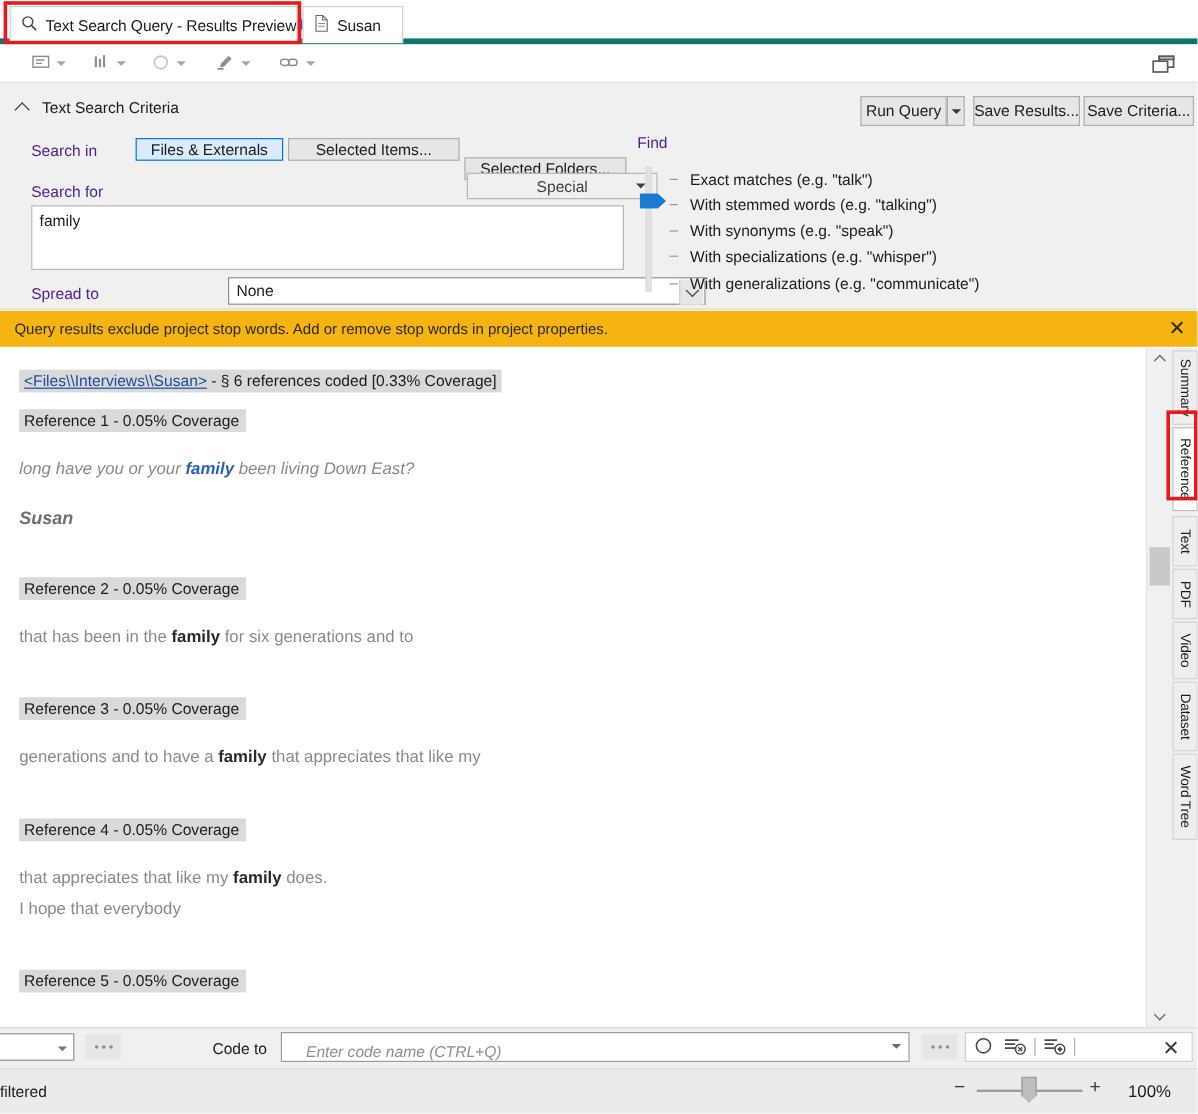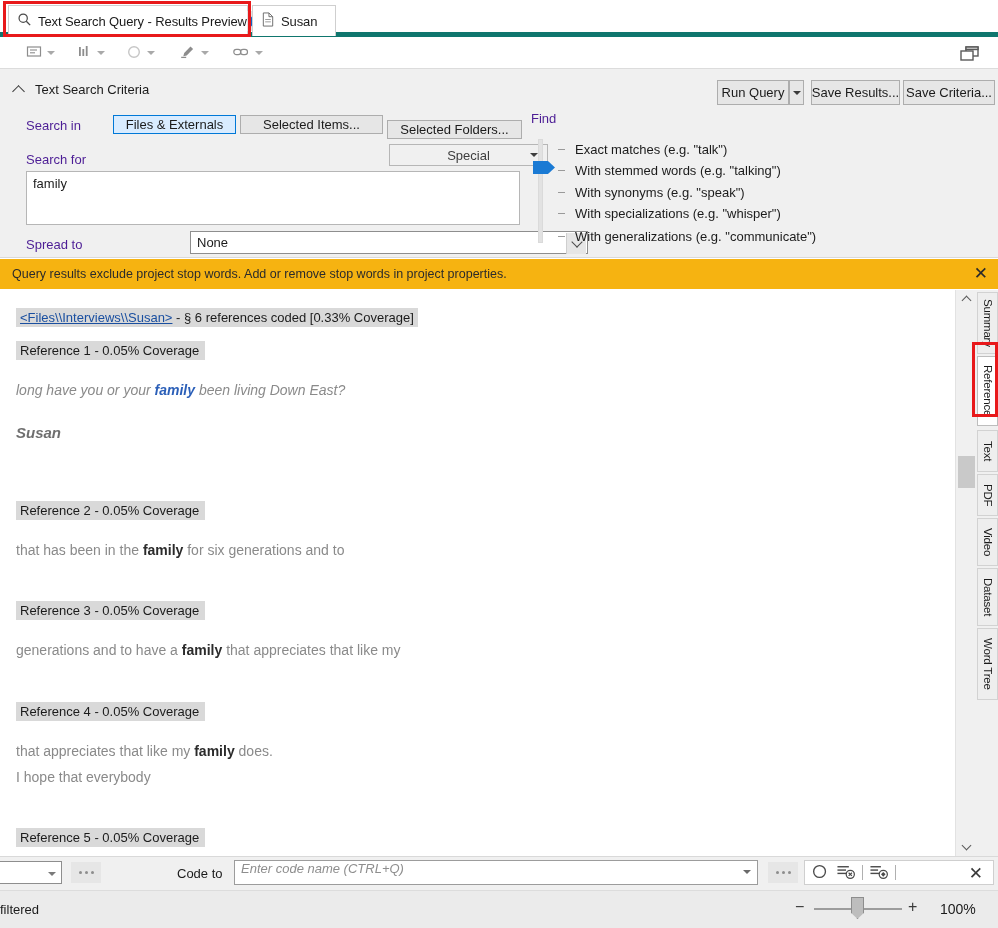--- a/index.html
+++ b/index.html
@@ -115,21 +115,21 @@
   #btn-save-criteria { position: absolute; left: 903px; top: 80px; width: 92px; height: 25px; }
 
   .lbl { position: absolute; font-size: 13px; color: #4c1d95; }
   #lbl-search-in { left: 26px; top: 118px; }
   #lbl-search-for { left: 26px; top: 152px; }
   #lbl-spread-to { left: 26px; top: 237px; }
   #lbl-find { left: 531px; top: 111px; }
 
   #btn-files-externals { position: absolute; left: 113px; top: 115px; width: 123px; height: 19px; }
   #btn-selected-items  { position: absolute; left: 240px; top: 115px; width: 143px; height: 19px; }
-  #btn-selected-folders{ position: absolute; left: 387px; top: 120px; width: 135px; height: 19px; }
+  #btn-selected-folders{ position: absolute; left: 387px; top: 131px; width: 135px; height: 19px; }
   #btn-special-wrap { position: absolute; left: 389px; top: 144px; width: 159px; height: 22px; }
   .special-caret {
     position: absolute; right: 10px; top: 9px;
     width: 0; height: 0;
     border-left: 4px solid transparent;
     border-right: 4px solid transparent;
     border-top: 4px solid #3e3e3e;
   }
 
   #search-for-box {
@@ -303,24 +303,24 @@
   .dot { width: 3px; height: 3px; border-radius: 50%; background: #8d8d8d; }
   #bb-ell-1 { left: 71px; top: 862px; }
   #bb-ell-2 { left: 768px; top: 862px; }
   #lbl-code-to {
     position: absolute; left: 177px; top: 866px;
     font-size: 13px; color: #1b1b1b;
   }
   #code-to-input {
     position: absolute; left: 234px; top: 860px; width: 524px; height: 25px;
     background: #ffffff; border: 1px solid #9c9c9c;
-    padding-left: 6px;
+    padding-left: 20px;
     font-family: "Liberation Sans", sans-serif;
     font-size: 13px; font-style: italic; color: #8e8e8e;
-    display: flex; align-items: flex-start;
+    display: flex; align-items: flex-end;
   }
   .code-arrow {
     position: absolute; right: 6px; top: 9px;
     width: 0; height: 0;
     border-left: 4px solid transparent;
     border-right: 4px solid transparent;
     border-top: 4px solid #6a6a6a;
   }
   #code-actions {
     position: absolute; left: 804px; top: 860px; width: 190px; height: 25px;
@@ -531,21 +531,21 @@
     <div class="res-head">
       <span class="res-link">&lt;Files\\Interviews\\Susan&gt;</span><span> - § 6 references coded  [0.33% Coverage]</span>
     </div>
 
     <div class="res-block">
       <div class="res-ref-label">Reference 1 - 0.05% Coverage</div>
       <div class="res-body italic"><span>long have you or your </span><span class="hit-blue">family</span><span> been living Down East?</span></div>
       <div class="speaker">Susan</div>
     </div>
 
-    <div class="res-block" style="margin-top:60px;">
+    <div class="res-block" style="margin-top:40px;">
       <div class="res-ref-label">Reference 2 - 0.05% Coverage</div>
       <div class="res-body"><span>that has been in the </span><span class="hit-dark">family</span><span> for six generations and to</span></div>
     </div>
 
     <div class="res-block" style="margin-top:40px;">
       <div class="res-ref-label">Reference 3 - 0.05% Coverage</div>
       <div class="res-body"><span>generations and to have a </span><span class="hit-dark">family</span><span> that appreciates that like my</span></div>
     </div>
 
     <div class="res-block" style="margin-top:40px;">

